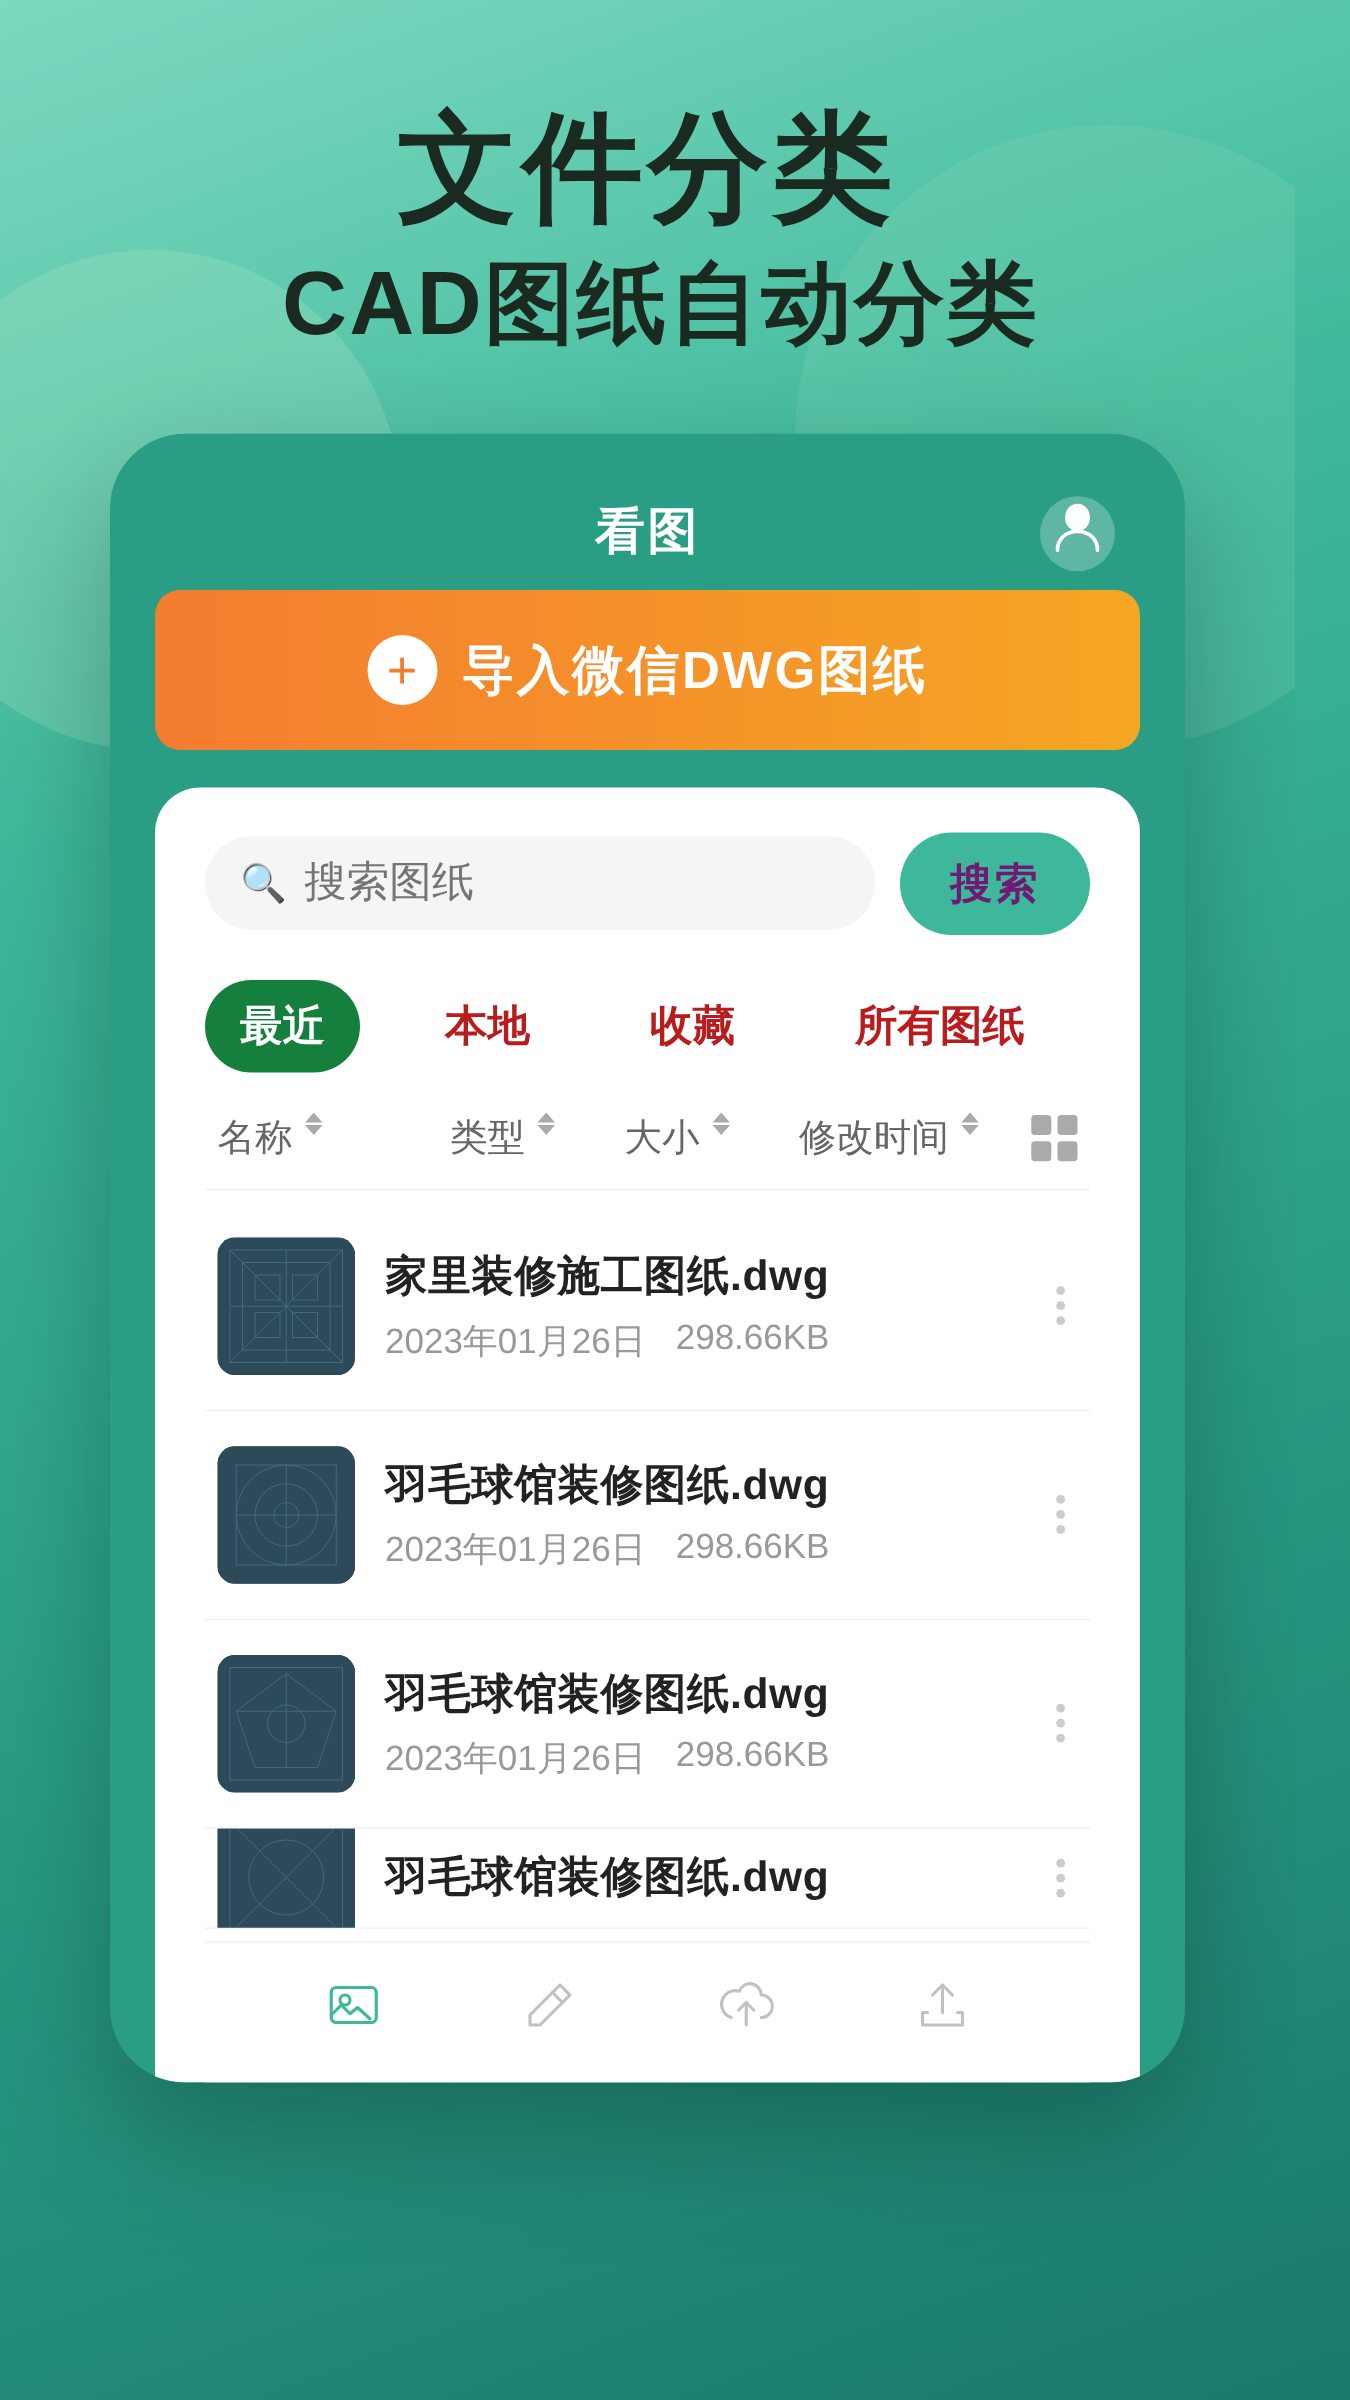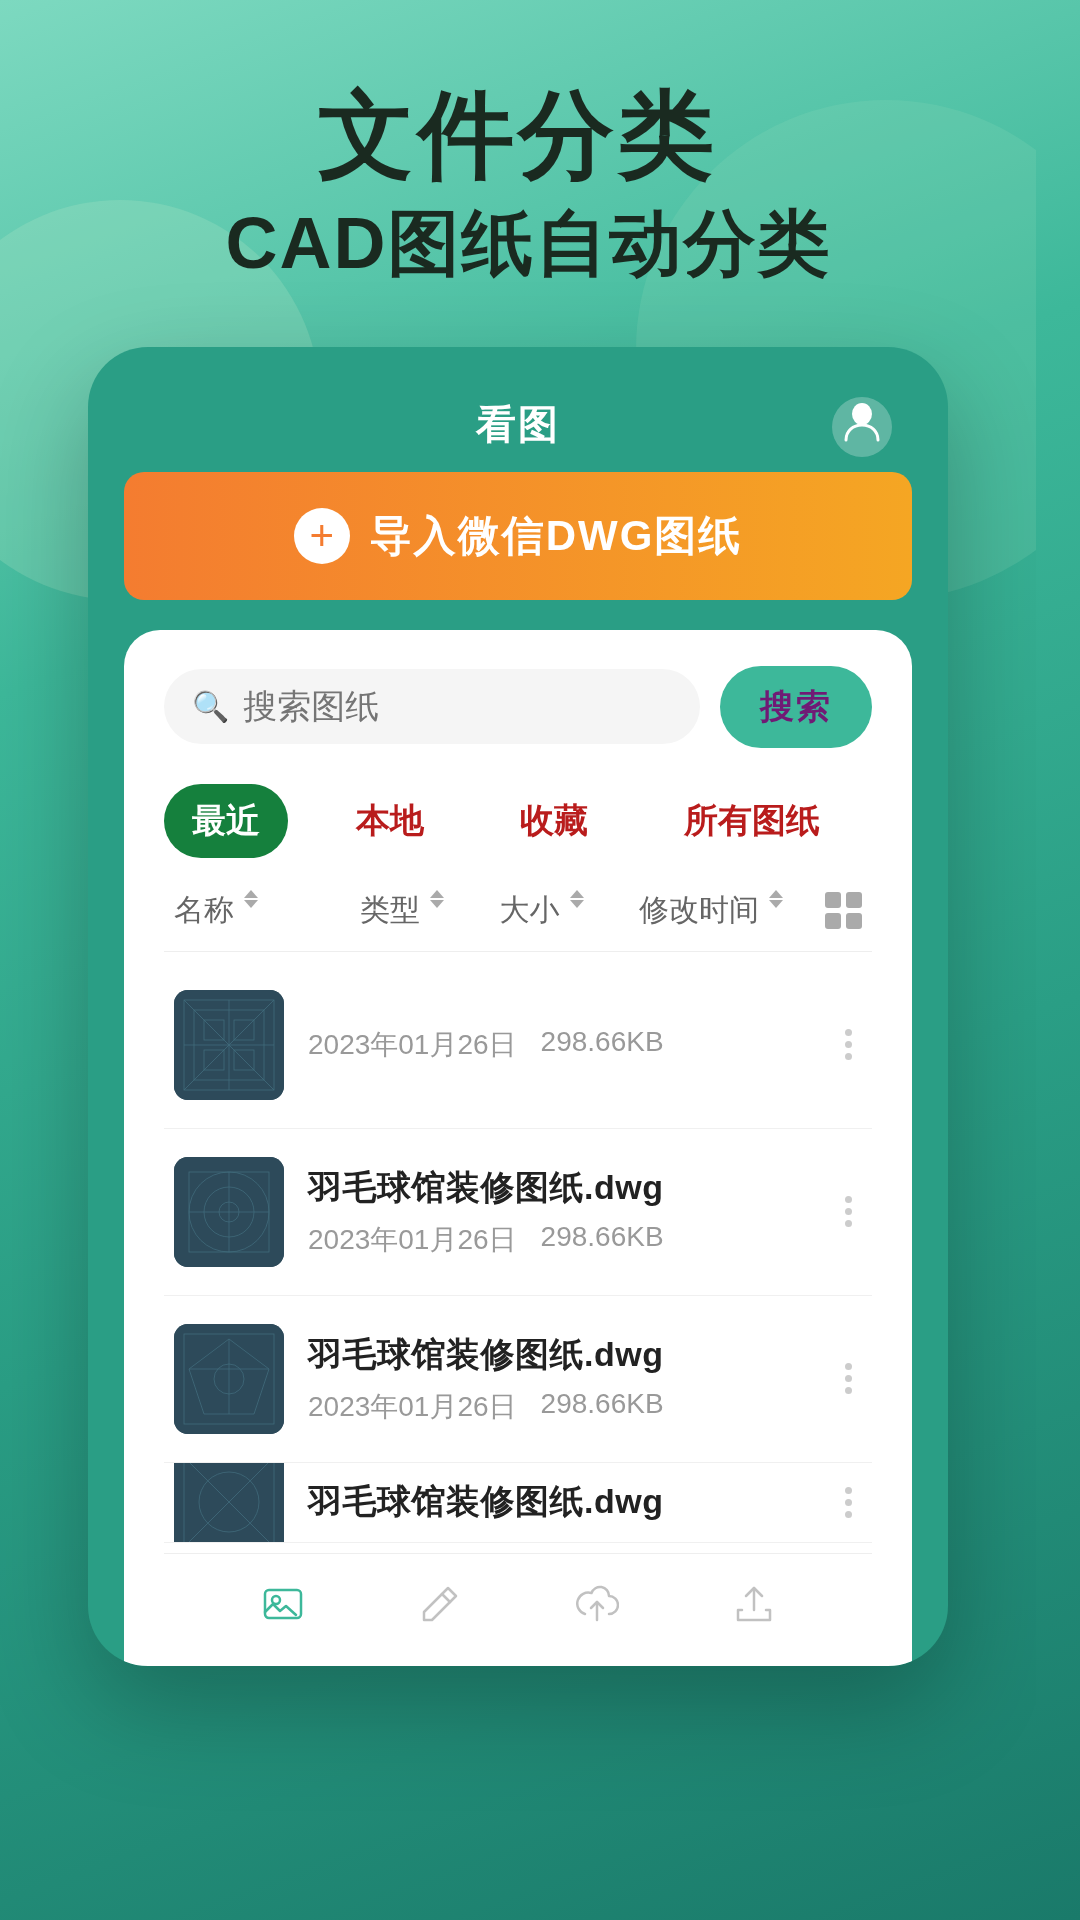--- a/index.html
+++ b/index.html
@@ -511,20 +511,21 @@
                 <rect x="30" y="30" width="20" height="20"></rect>
                 <rect x="60" y="30" width="20" height="20"></rect>
                 <rect x="30" y="60" width="20" height="20"></rect>
                 <rect x="60" y="60" width="20" height="20"></rect>
                 <line x1="10" y1="10" x2="100" y2="100"></line>
                 <line x1="100" y1="10" x2="10" y2="100"></line>
               </g>
             </svg>
           </div>
           <div class="file-info">
+            <span class="file-name">家里装修施工图纸.dwg</span>
             <div class="file-meta">
               <span>2023年01月26日</span>
               <span>298.66KB</span>
             </div>
           </div>
           <div class="file-more">
             <div class="dots-icon">
               <span></span>
                 <span></span>
                 <span></span>

